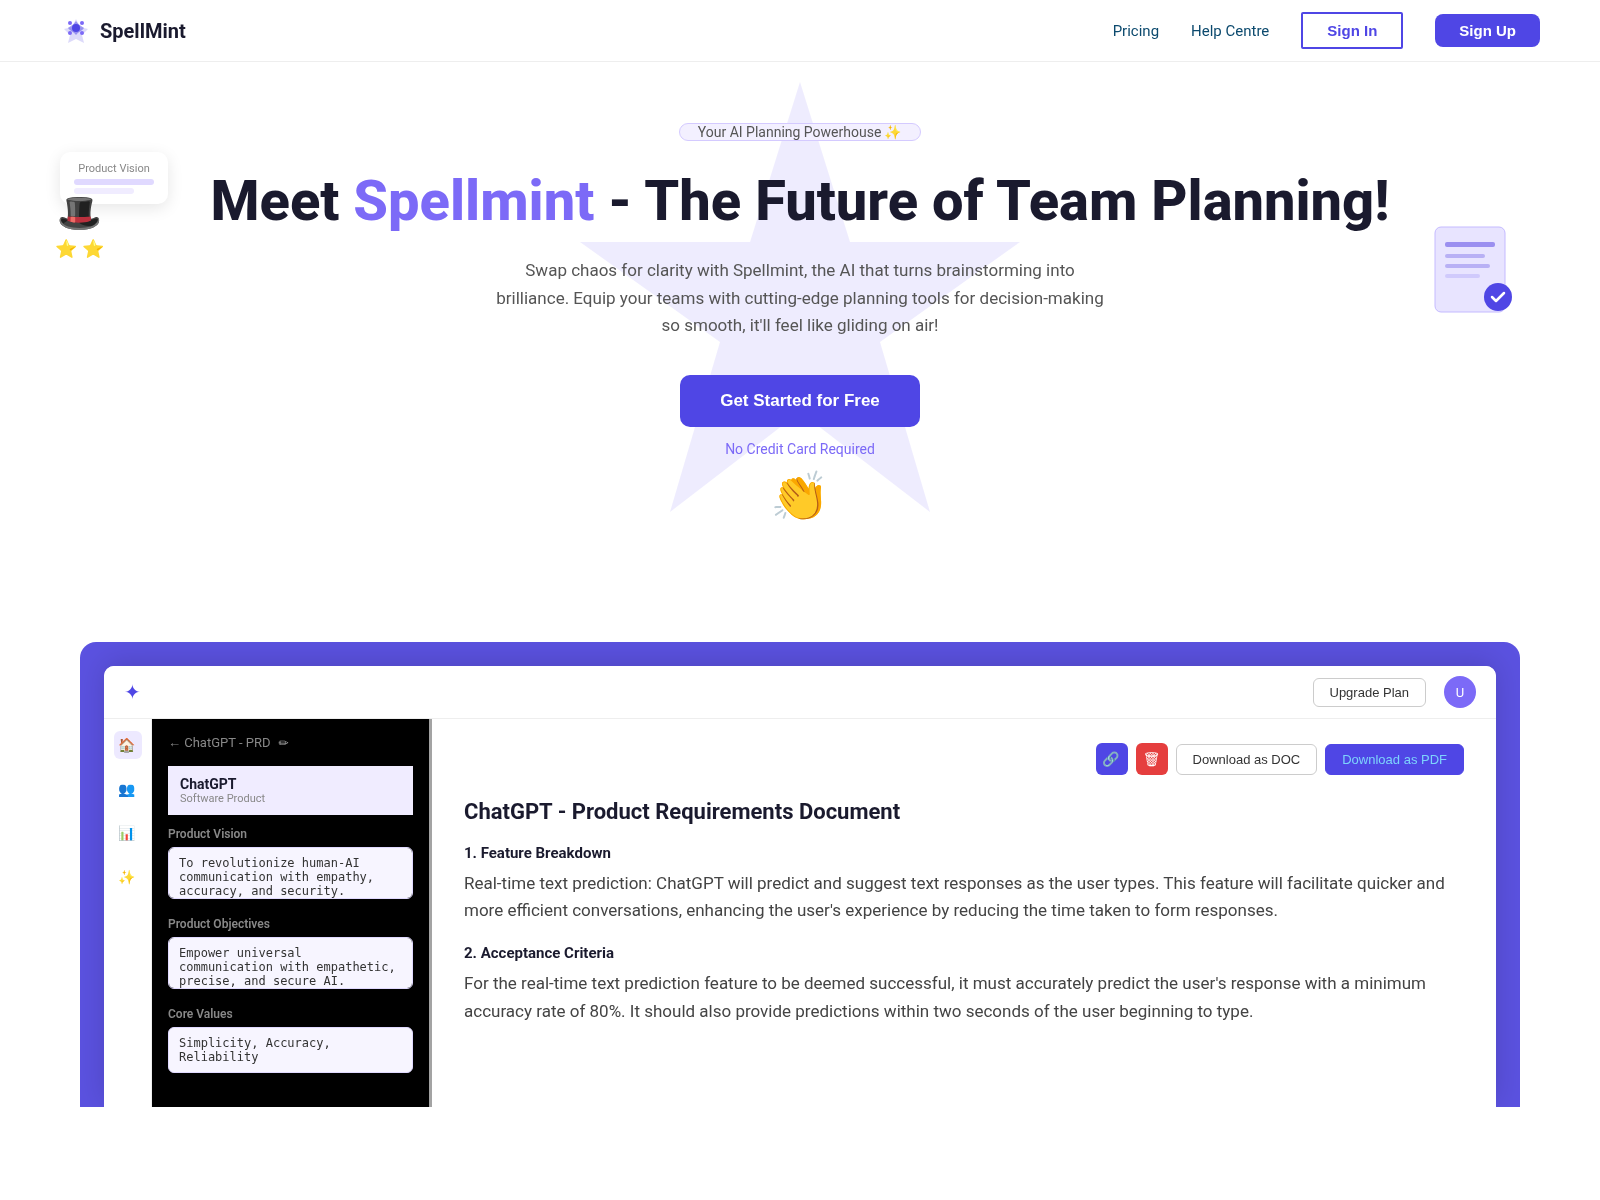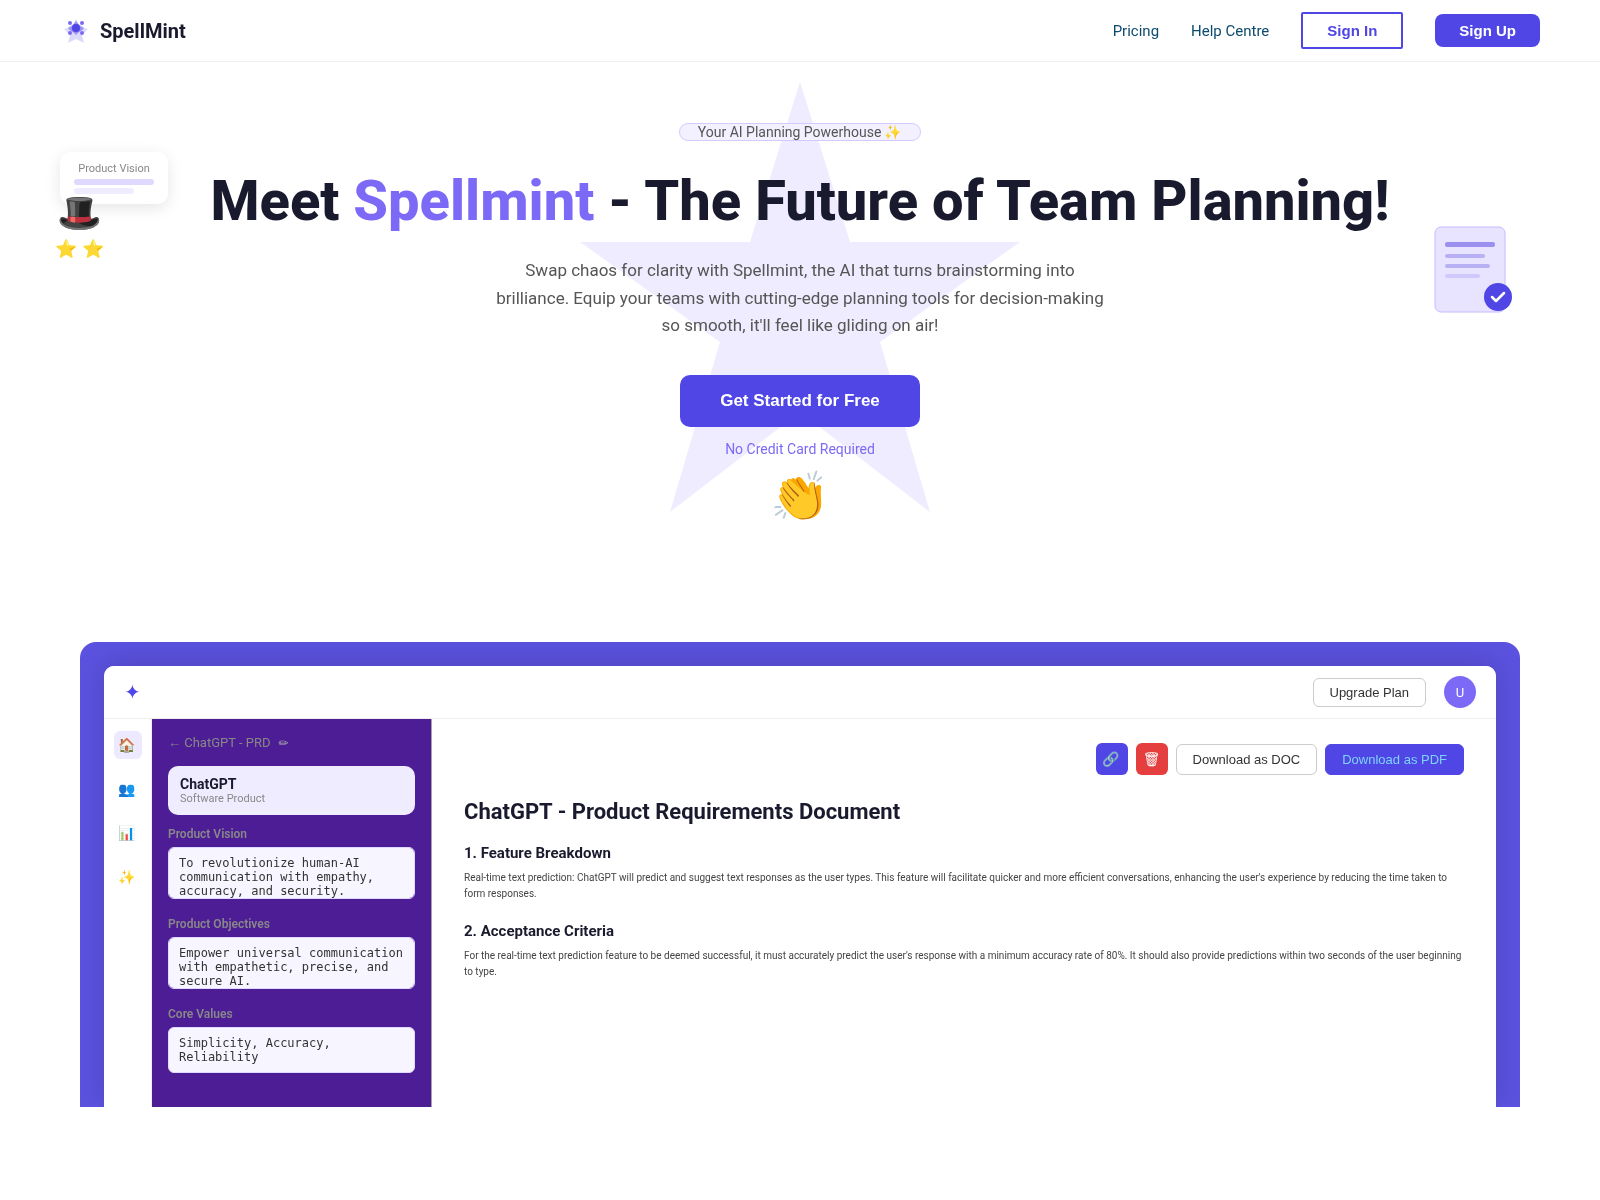--- a/index.html
+++ b/index.html
@@ -94,27 +94,27 @@
       width: 48px; background: #fff; border-right: 1px solid #eee;
       display: flex; flex-direction: column; align-items: center; padding: 12px 0; gap: 16px;
     }
     .sidebar-icon {
       width: 28px; height: 28px; border-radius: 6px;
       display: flex; align-items: center; justify-content: center;
       font-size: 14px; color: #888; cursor: pointer;
     }
     .sidebar-icon.active { background: #ede9ff; color: #4f46e5; }
     .app-panel {
-      width: 280px; background: #4c1d95; border-right: 1px solid #a3a3a3; padding: 16px;
+      width: 280px; background: #000000; border-right: 3px solid #a3a3a3; padding: 16px;
     }
     .panel-header { display: flex; align-items: center; gap: 8px; margin-bottom: 16px; }
     .panel-back { font-size: 13px; color: #888; cursor: pointer; }
     .panel-edit-icon { font-size: 12px; color: #aaa; }
     .panel-item-card {
-      background: #f0ecff; border-radius: 10px; padding: 10px 12px; margin-bottom: 12px;
+      background: #f0ecff; border-radius: 0; padding: 10px 12px; margin-bottom: 12px;
     }
     .panel-item-name { font-size: 14px; font-weight: 700; color: #1a1a2e; }
     .panel-item-type { font-size: 11px; color: #888; }
     .panel-section-label { font-size: 12px; font-weight: 600; color: #888; margin-bottom: 6px; }
     .panel-input {
       width: 100%; background: #f7f5ff; border: 1px solid #e0d9ff;
       border-radius: 6px; padding: 8px 10px; font-size: 12px; color: #333;
       resize: none; min-height: 52px;
     }
     .panel-section { margin-bottom: 14px; }
@@ -129,21 +129,21 @@
       font-size: 14px; cursor: pointer; border: none;
     }
     .btn-link { background: #4f46e5; color: #fff; }
     .btn-delete { background: #e53e3e; color: #fff; }
     .btn-doc {
       padding: 7px 16px; border: 1px solid #ccc; border-radius: 6px;
       background: #fff; font-size: 13px; color: #333; cursor: pointer;
     }
     .doc-title { font-size: 22px; font-weight: 700; color: #1a1a2e; margin-bottom: 20px; }
     .doc-section-num { font-size: 15px; font-weight: 700; color: #1a1a2e; margin-bottom: 8px; }
-    .doc-body-text { font-size: 10px; color: #444; line-height: 1.6; margin-bottom: 16px; }
+    .doc-body-text { font-size: 17px; color: #444; line-height: 1.6; margin-bottom: 16px; }
     .doc-section { margin-bottom: 20px; }
   </style>
 </head>
 <body>
 
 <nav class="navbar">
   <div class="nav-logo">
     <svg class="nav-logo-icon" viewBox="0 0 32 32" fill="none">
       <path d="M16 4 L20 12 L28 14 L22 20 L24 28 L16 24 L8 28 L10 20 L4 14 L12 12 Z" fill="#4f46e5" opacity="0.2"></path>
       <path d="M16 6 C18 10 22 11 24 13 C22 16 18 17 16 20 C14 17 10 16 8 13 C10 11 14 10 16 6Z" fill="#4f46e5" opacity="0.5"></path>

